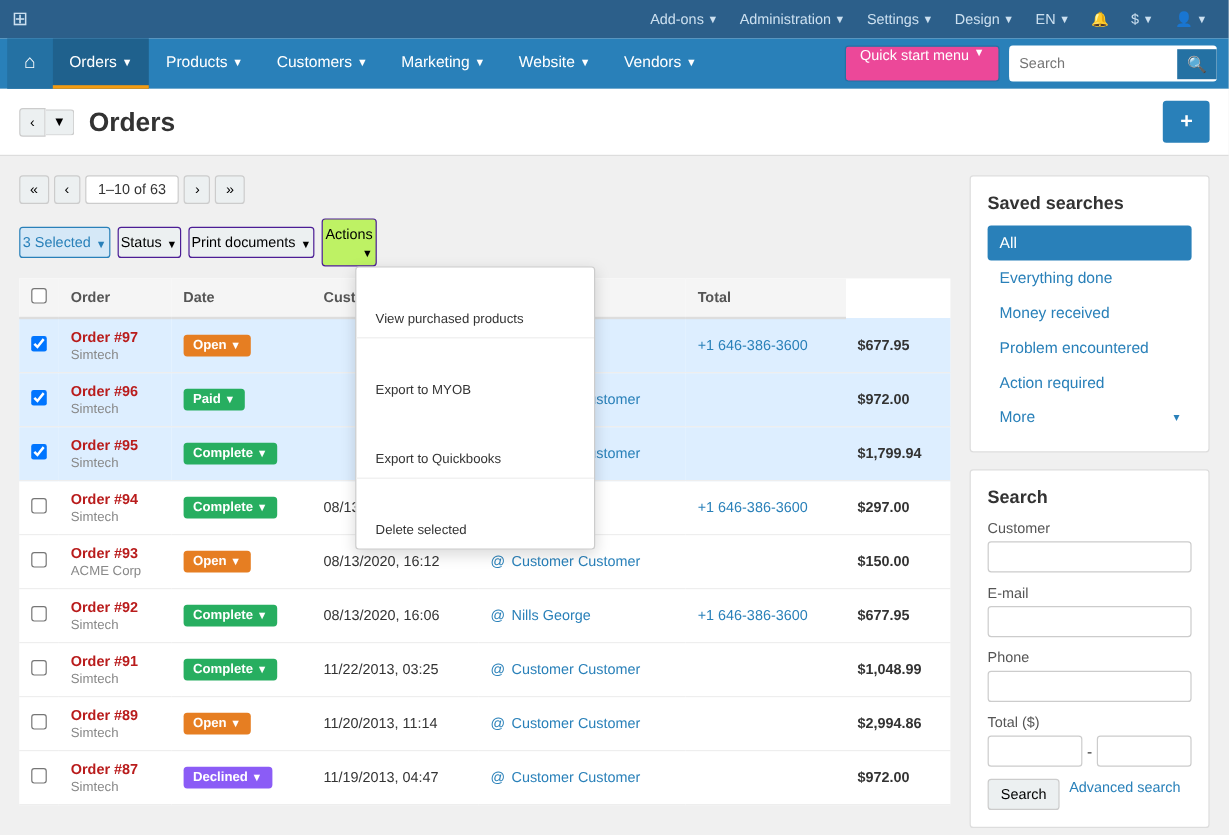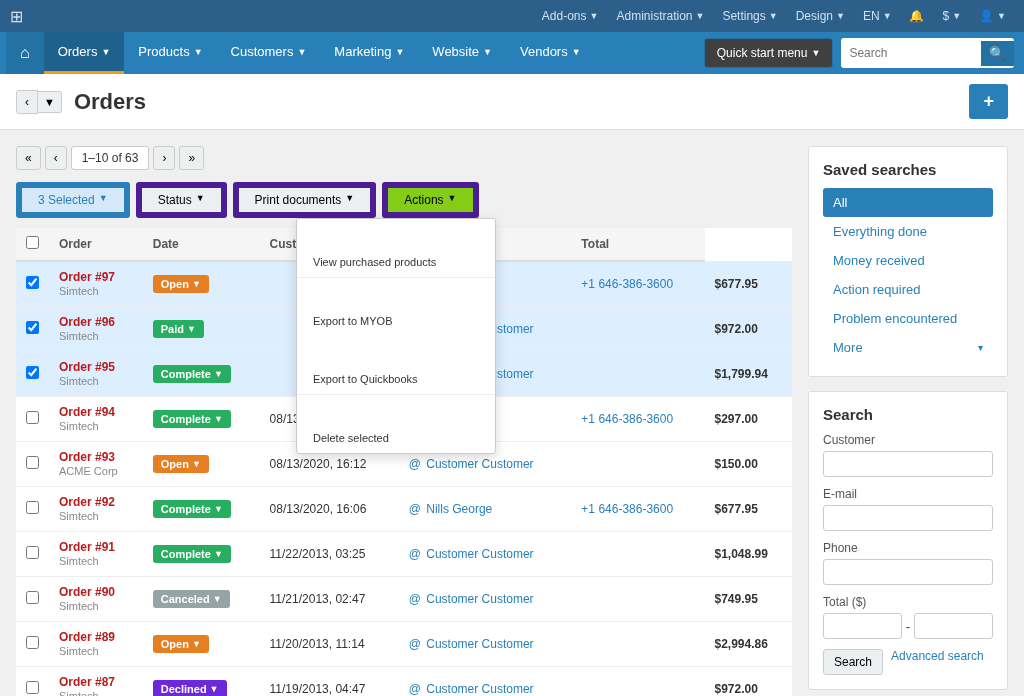--- a/index.html
+++ b/index.html
@@ -51,30 +51,29 @@
       display: flex;
       align-items: center;
       cursor: pointer;
       font-size: 13px;
       gap: 4px;
       border-bottom: 3px solid transparent;
     }
     .nav-item.active { background: #1f618d; border-bottom: 3px solid #f39c12; }
     .nav-spacer { flex: 1; }
     .quick-start-btn {
-      background: #404040;
+      background: #ec4899;
       color: white;
       border: 1px solid #2471a3;
       padding: 0 12px;
       margin: 6px 4px;
       border-radius: 3px;
       cursor: pointer;
       font-size: 12px;
       display: flex;
-      align-items: center;
       gap: 4px;
     }
     .search-box {
       margin: 6px 4px;
       display: flex;
       align-items: center;
       background: white;
       border-radius: 3px;
       overflow: hidden;
     }
@@ -172,31 +171,31 @@
     
     .toolbar {
       display: flex;
       align-items: center;
       gap: 6px;
       margin-bottom: 10px;
       position: relative;
     }
     .toolbar-btn {
       background: #ecf0f1;
-      border: 6px solid #4c1d95;
-      padding: 5px 16px;
-      cursor: pointer;
-      border-radius: 3px;
-      font-size: 12px;
-      display: flex;
-      align-items: flex-start;
+      border: 1px solid #4c1d95;
+      padding: 5px 2px;
+      cursor: pointer;
+      border-radius: 3px;
+      font-size: 12px;
+      display: flex;
+      align-items: flex-end;
       gap: 4px;
     }
     .toolbar-btn.selected { background: #d5e8f7; border-color: #2980b9; color: #2980b9; }
-    .toolbar-btn.actions { background: #84cc16; }
+    .toolbar-btn.actions { background: #bef264; flex-direction: column; }
 
     
     .dropdown-menu {
       position: absolute;
       top: 100%;
       left: 280px;
       background: white;
       border: 1px solid #ccc;
       border-radius: 3px;
       box-shadow: 0 4px 12px rgba(0,0,0,0.15);
@@ -240,21 +239,21 @@
       border-radius: 3px;
       color: white;
       font-size: 11px;
       font-weight: bold;
       cursor: pointer;
     }
     .status-open { background: #e67e22; }
     .status-paid { background: #27ae60; }
     .status-complete { background: #27ae60; }
     .status-canceled { background: #95a5a6; }
-    .status-declined { background: #6d28d9; }
+    .status-declined { background: #8b5cf6; }
     .phone-link { color: #2980b9; }
     .amount { font-weight: bold; }
 
     
     .sidebar { width: 200px; flex-shrink: 0; }
     .sidebar-section { background: white; padding: 14px; margin-bottom: 14px; border: 1px solid #ddd; border-radius: 3px; }
     .sidebar-title { font-size: 15px; font-weight: bold; margin-bottom: 10px; }
     .sidebar-item {
       padding: 7px 10px;
       cursor: pointer;
@@ -562,39 +561,20 @@
     <td>
       <span style="color:#2980b9;margin-right:2px;">@</span>
       <span style="color:#2980b9;">Customer Customer</span>
     </td>
     <td class="phone-link"></td>
     <td class="amount">$1,048.99</td>
   </tr>
           <tr>
     <td><input type="checkbox" style=""></td>
     <td>
-      <a class="order-link">Order #90</a><br>
-      <span class="company-name">Simtech</span>
-    </td>
-    <td>
-      <span class="status-badge status-canceled">
-        Canceled <span style="font-size:9px;">▼</span>
-      </span>
-    </td>
-    <td>11/21/2013, 02:47</td>
-    <td>
-      <span style="color:#2980b9;margin-right:2px;">@</span>
-      <span style="color:#2980b9;">Customer Customer</span>
-    </td>
-    <td class="phone-link"></td>
-    <td class="amount">$749.95</td>
-  </tr>
-          <tr>
-    <td><input type="checkbox" style=""></td>
-    <td>
       <a class="order-link">Order #89</a><br>
       <span class="company-name">Simtech</span>
     </td>
     <td>
       <span class="status-badge status-open">
         Open <span style="font-size:9px;">▼</span>
       </span>
     </td>
     <td>11/20/2013, 11:14</td>
     <td>
@@ -628,22 +608,22 @@
   </div>
 
   <div class="sidebar">
 
     <div class="sidebar-section">
       <div class="sidebar-title">Saved searches</div>
       <div id="saved-searches-list">
           <div class="sidebar-item active">All</div>
           <div class="sidebar-item">Everything done</div>
           <div class="sidebar-item">Money received</div>
+          <div class="sidebar-item">Problem encountered</div>
           <div class="sidebar-item">Action required</div>
-          <div class="sidebar-item">Problem encountered</div>
           <div class="sidebar-item">
             <span>More</span>
             <span style="font-size:10px;">▾</span>
           </div>
         </div>
     </div>
 
     <div class="sidebar-section">
       <div class="sidebar-title">Search</div>
       <div class="search-field-group">

